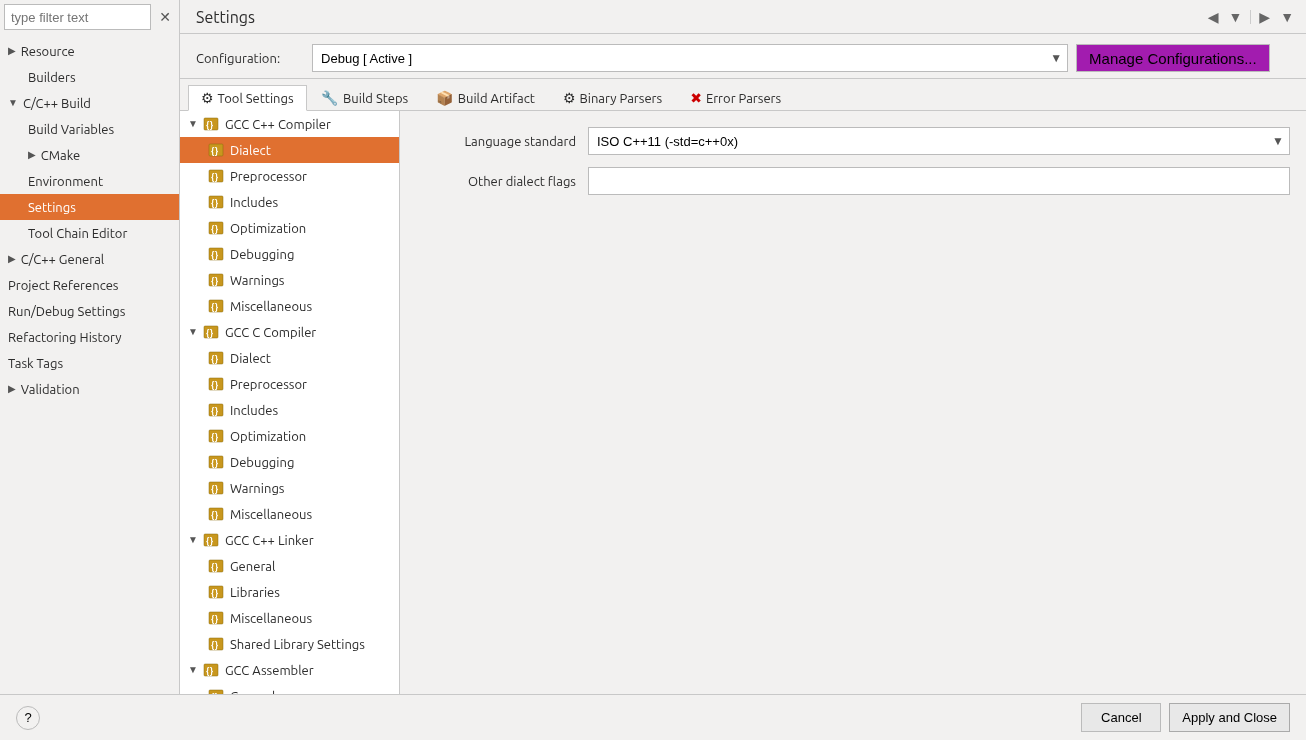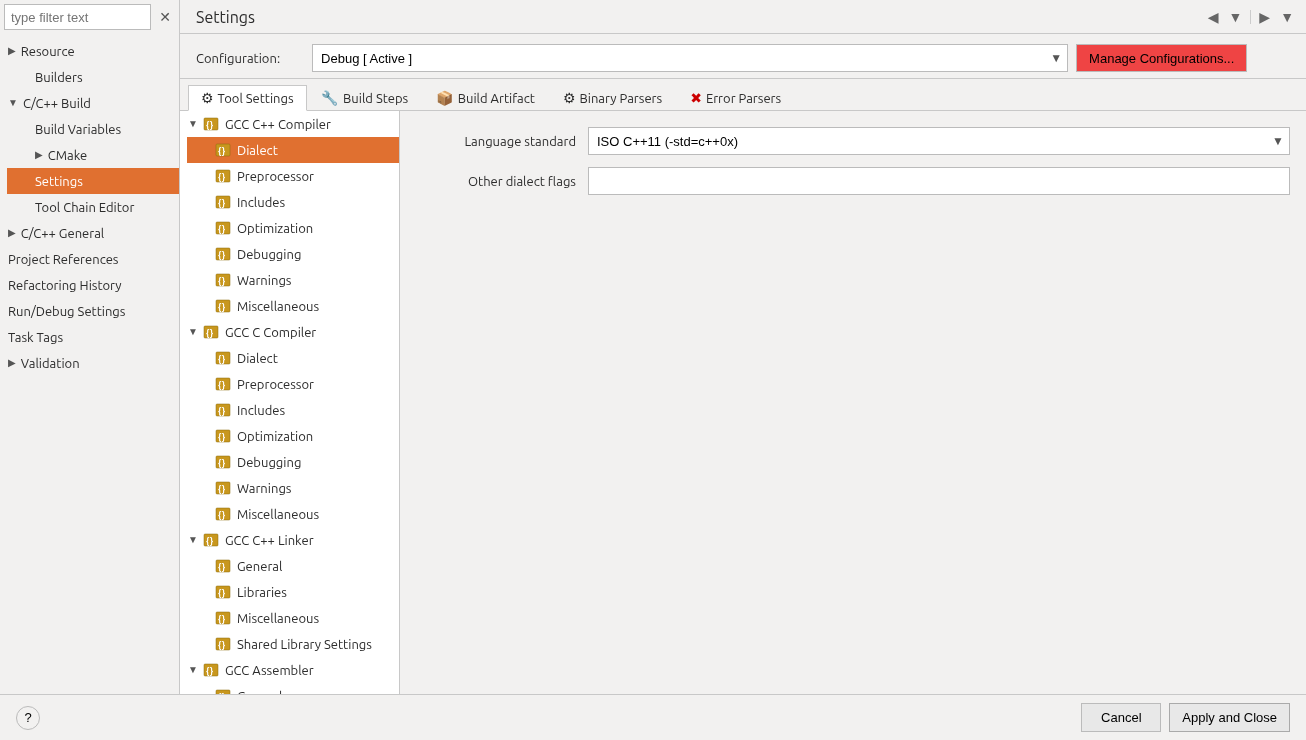--- a/index.html
+++ b/index.html
@@ -94,23 +94,23 @@
       position: absolute;
       right: 6px;
       top: 50%;
       transform: translateY(-50%);
       pointer-events: none;
       font-size: 12px;
       color: #555;
     }
     .manage-btn {
       border: 1px solid #bbb;
-      background: #ef4444;
+      background: #a21caf;
       padding: 4px 12px;
-      font-size: 13px;
+      font-size: 15px;
       cursor: pointer;
       height: 28px;
       white-space: nowrap;
     }
 
     
     .tabs-bar {
       display: flex;
       align-items: center;
       border-bottom: 1px solid #c8c8c8;
@@ -156,21 +156,21 @@
     .tree-item {
       padding: 2px 4px 2px 8px;
       cursor: pointer;
       white-space: nowrap;
       line-height: 22px;
       display: flex;
       align-items: center;
       gap: 3px;
     }
     .tree-item.selected { background: #e07030; color: #fff; }
-    .tree-item.indent1 { padding-left: 28px; margin-left: 7px; }
+    .tree-item.indent1 { padding-left: 28px; }
     .tree-arrow {
       font-size: 10px;
       color: #555;
       margin-right: 2px;
     }
 
     
     .settings-panel {
       flex: 1;
       padding: 16px;
@@ -326,38 +326,41 @@
         <span class="tree-arrow">▼</span>
         <span>C/C++ Build</span>
       </div>
       <div class="tree-item indent1">
         <span>Build Variables</span>
       </div>
       <div class="tree-item indent1">
         <span class="tree-arrow">▶</span>
         <span>CMake</span>
       </div>
+      <div class="tree-item indent1">
+        <span>Environment</span>
+      </div>
       <div class="tree-item indent1 selected">
         <span>Settings</span>
       </div>
       <div class="tree-item indent1">
         <span>Tool Chain Editor</span>
       </div>
       <div class="tree-item">
         <span class="tree-arrow">▶</span>
         <span>C/C++ General</span>
       </div>
       <div class="tree-item">
         <span>Project References</span>
       </div>
       <div class="tree-item">
+        <span>Run/Debug Settings</span>
+      </div>
+      <div class="tree-item">
         <span>Refactoring History</span>
-      </div>
-      <div class="tree-item">
-        <span>Run/Debug Settings</span>
       </div>
       <div class="tree-item">
         <span>Task Tags</span>
       </div>
       <div class="tree-item">
         <span class="tree-arrow">▶</span>
         <span>Validation</span>
       </div>
     </div>
 

